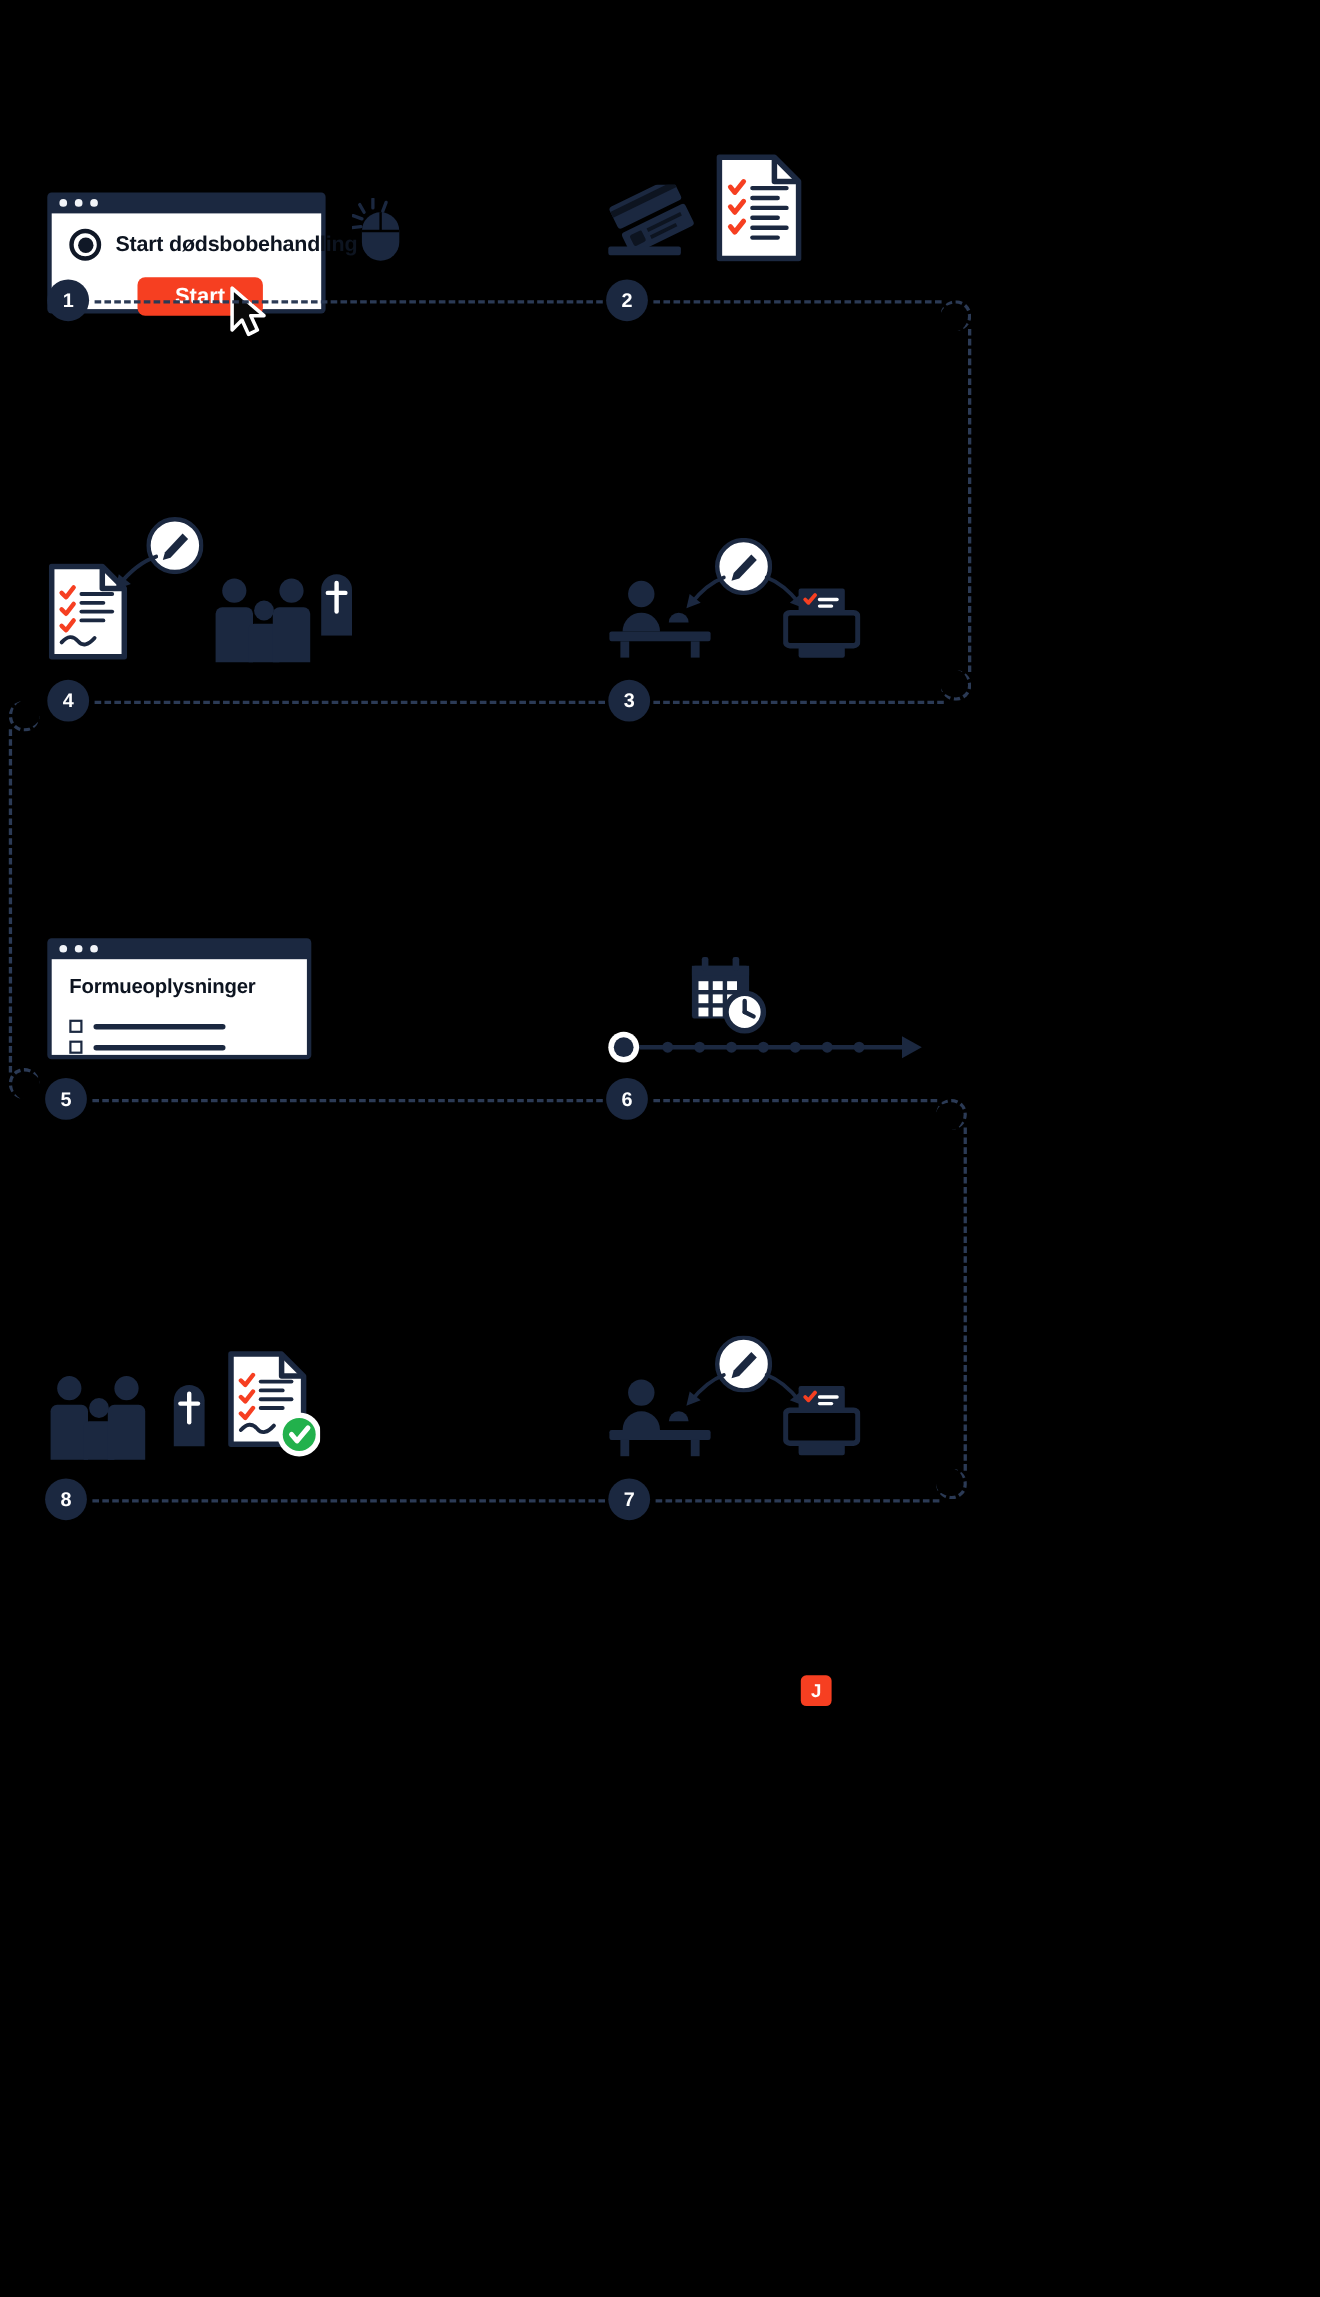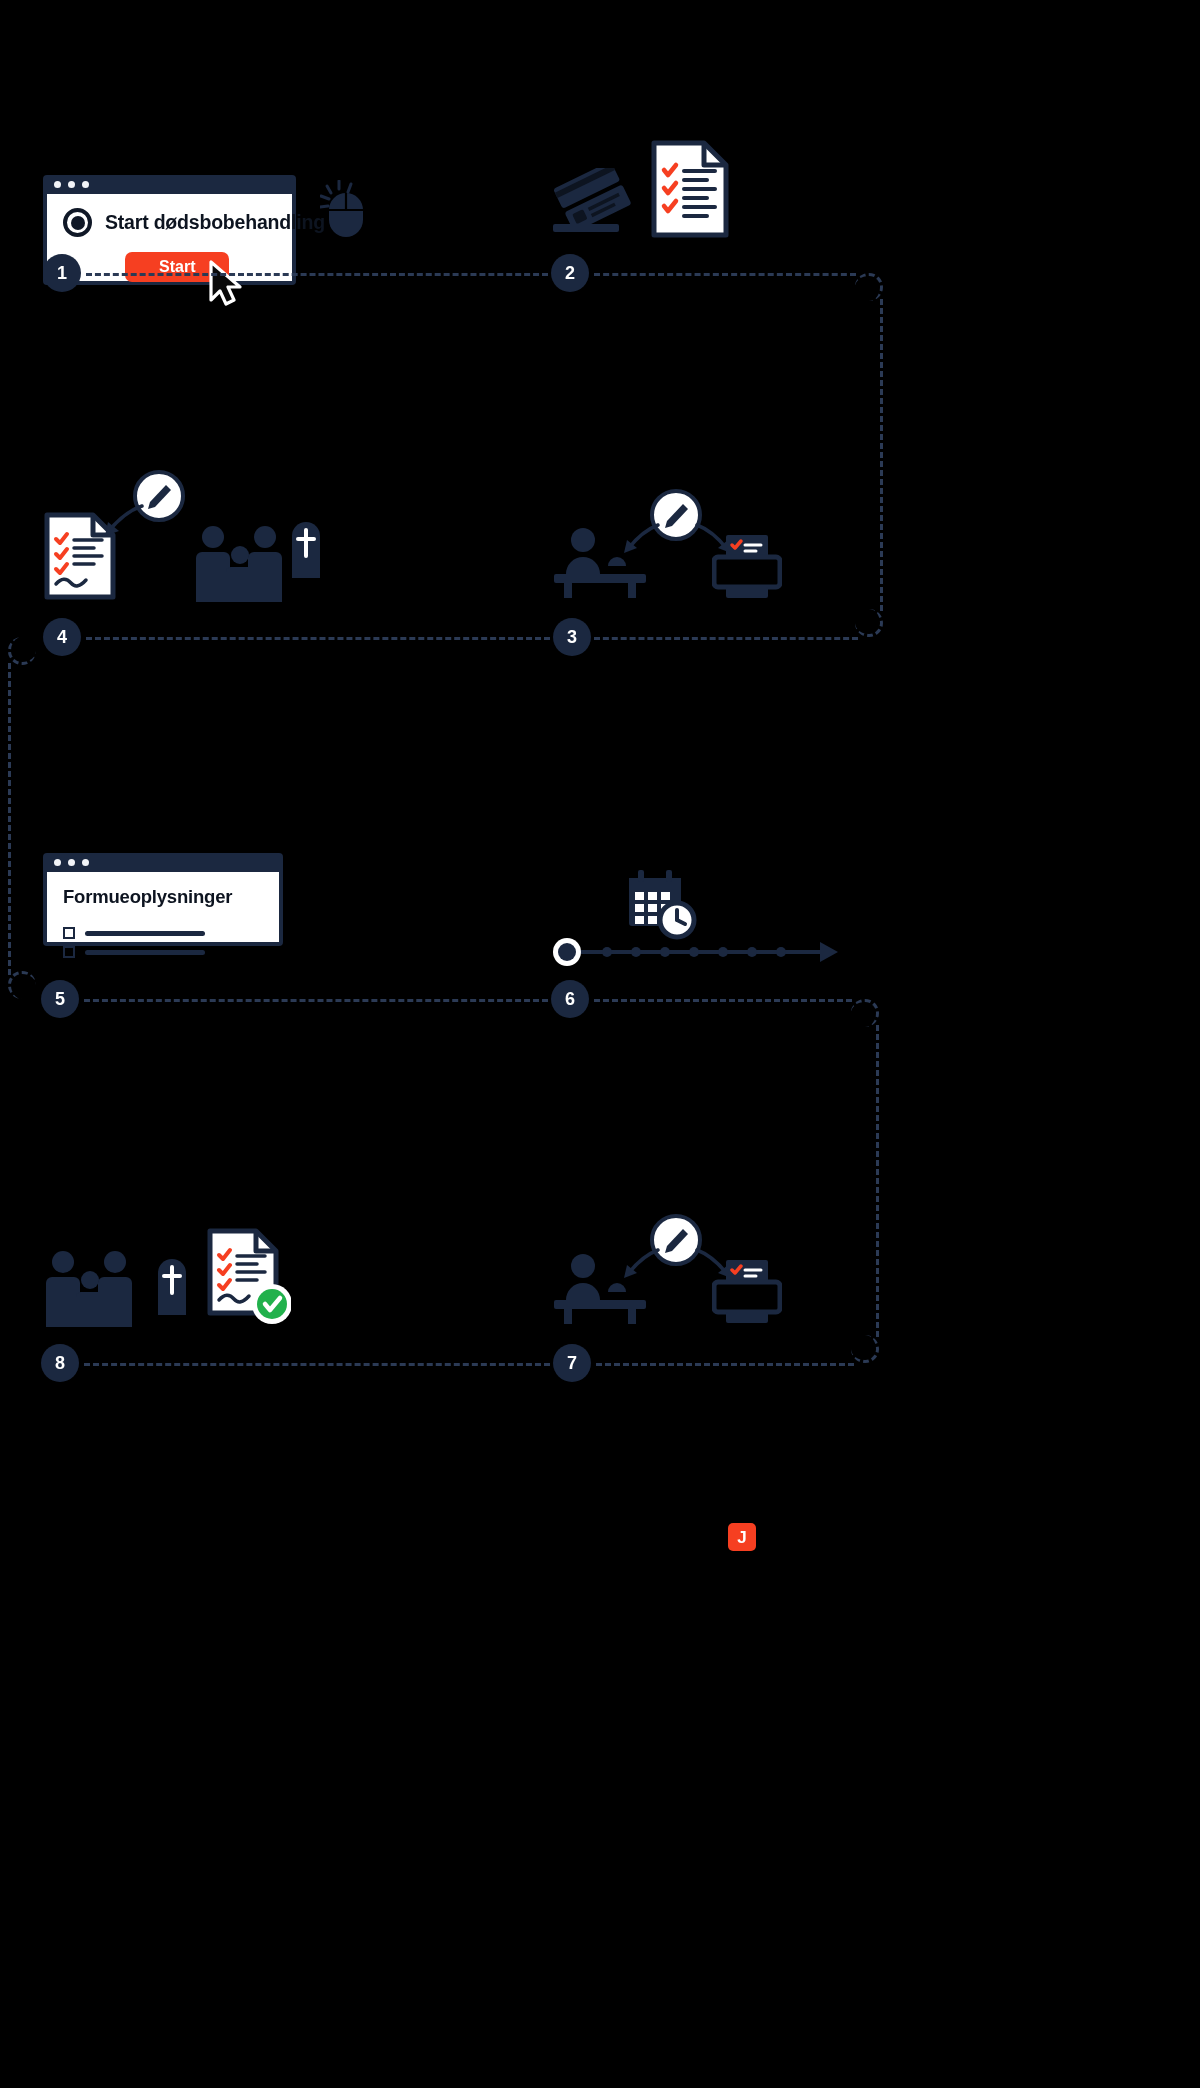--- a/index.html
+++ b/index.html
@@ -74,21 +74,21 @@
     display: flex; align-items: center; justify-content: center;
     flex: none;
   }
   .radio-inner { width: 14px; height: 14px; border-radius: 50%; background: #101827; }
   .radio-label { font-size: 19.5px; font-weight: 700; color: #0d1420; letter-spacing: -0.2px; white-space: nowrap; }
   .start-btn {
     position: absolute;
     left: 78px; top: 58px;
     background: #f63f21;
     color: #ffffff;
-    font-size: 16px; font-weight: 700;
+    font-size: 20px; font-weight: 700;
     border-radius: 7px;
     padding: 6px 34px;
     border: none;
   }
   .cursor-arrow { position: absolute; left: 160px; top: 66px; }
 
   
   .win5-title { font-size: 18.5px; font-weight: 700; color: #0d1420; letter-spacing: -0.2px; }
   .cb-row { display: flex; align-items: center; gap: 10px; margin-top: 7px; }
   .cb-box { width: 12px; height: 12px; border: 2px solid #1b2840; flex: none; }
@@ -259,21 +259,21 @@
   </svg>
 
   <div class="step-badge" style="left:43px; top:618px;">4</div>
   <div class="step-badge" style="left:553px; top:618px;">3</div>
   <div class="conn dash-h" style="left:86px; top:637px; width:464px;"></div>
   <div class="conn dash-h" style="left:594px; top:637px; width:264px;"></div>
   <div class="conn corner bl" style="left:8px; top:637px; width:28px; height:28px;"></div>
   <div class="conn dash-v" style="left:8px; top:663px; height:312px;"></div>
   <div class="conn corner tl" style="left:8px; top:971px; width:28px; height:28px;"></div>
 
-  <div class="window" style="left:43px; top:853px; width:240px; height:93px;">
+  <div class="window" style="left:43px; top:853px; width:240px; height:110px;">
     <div class="win-bar">
       <span class="win-dot"></span>
       <span class="win-dot"></span>
       <span class="win-dot"></span>
     </div>
     <div class="win-body">
       <div class="win5-title">Formueoplysninger</div>
       <div class="cb-row" style="margin-top:19px;">
         <span class="cb-box"></span>
         <span class="cb-line"></span>

